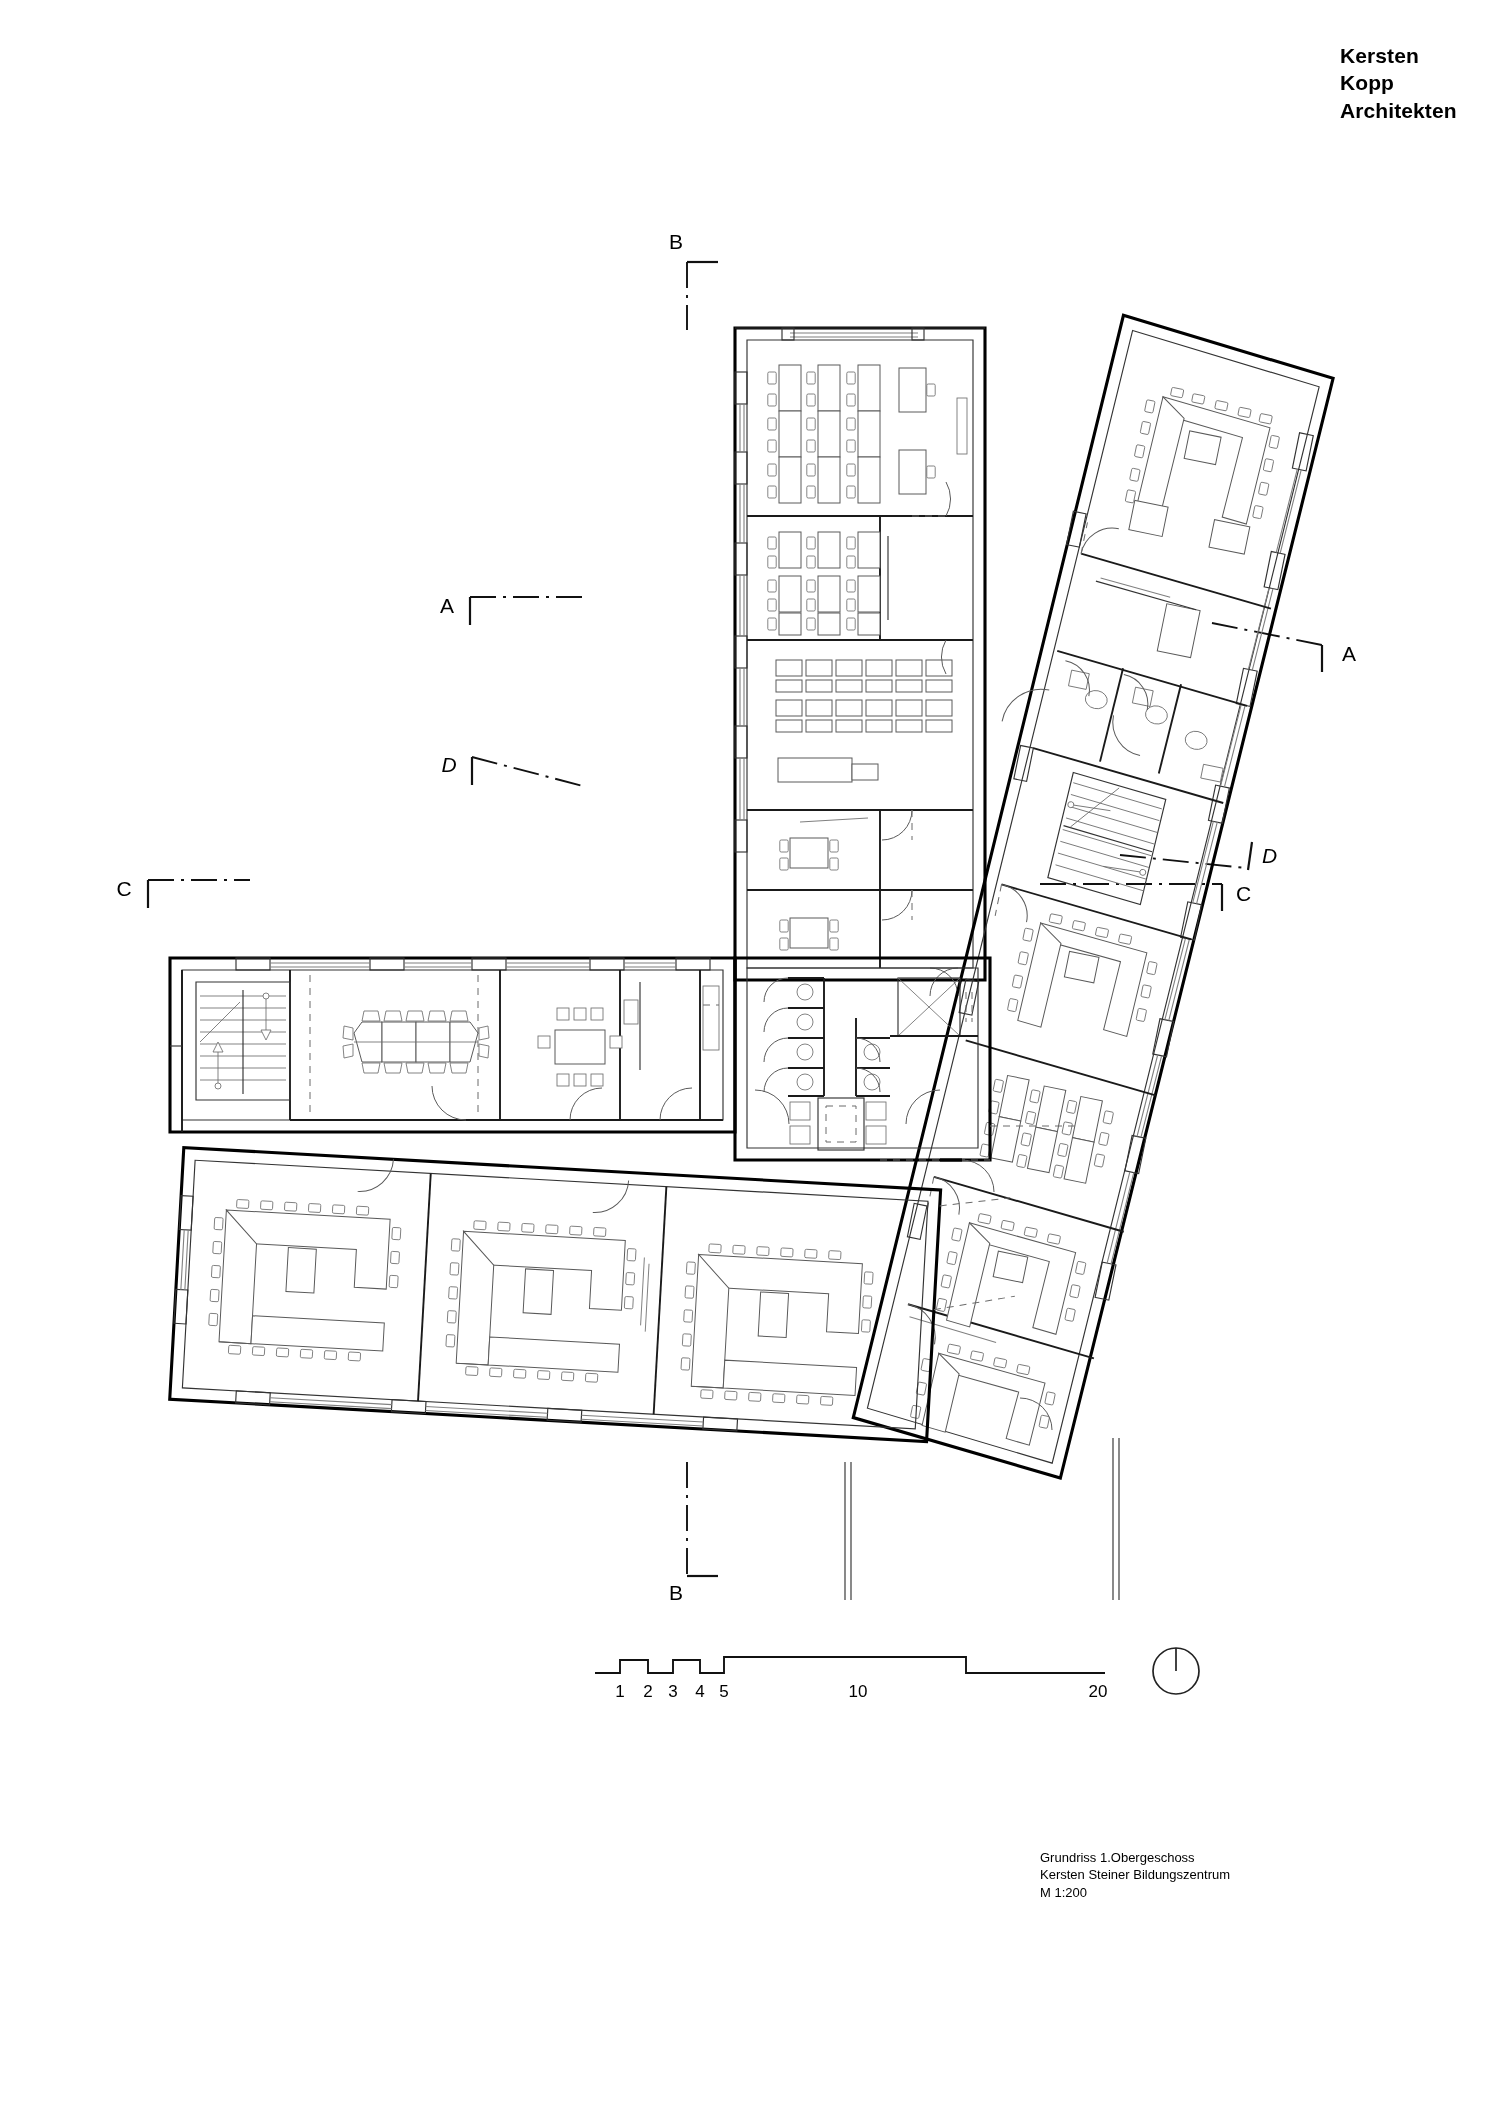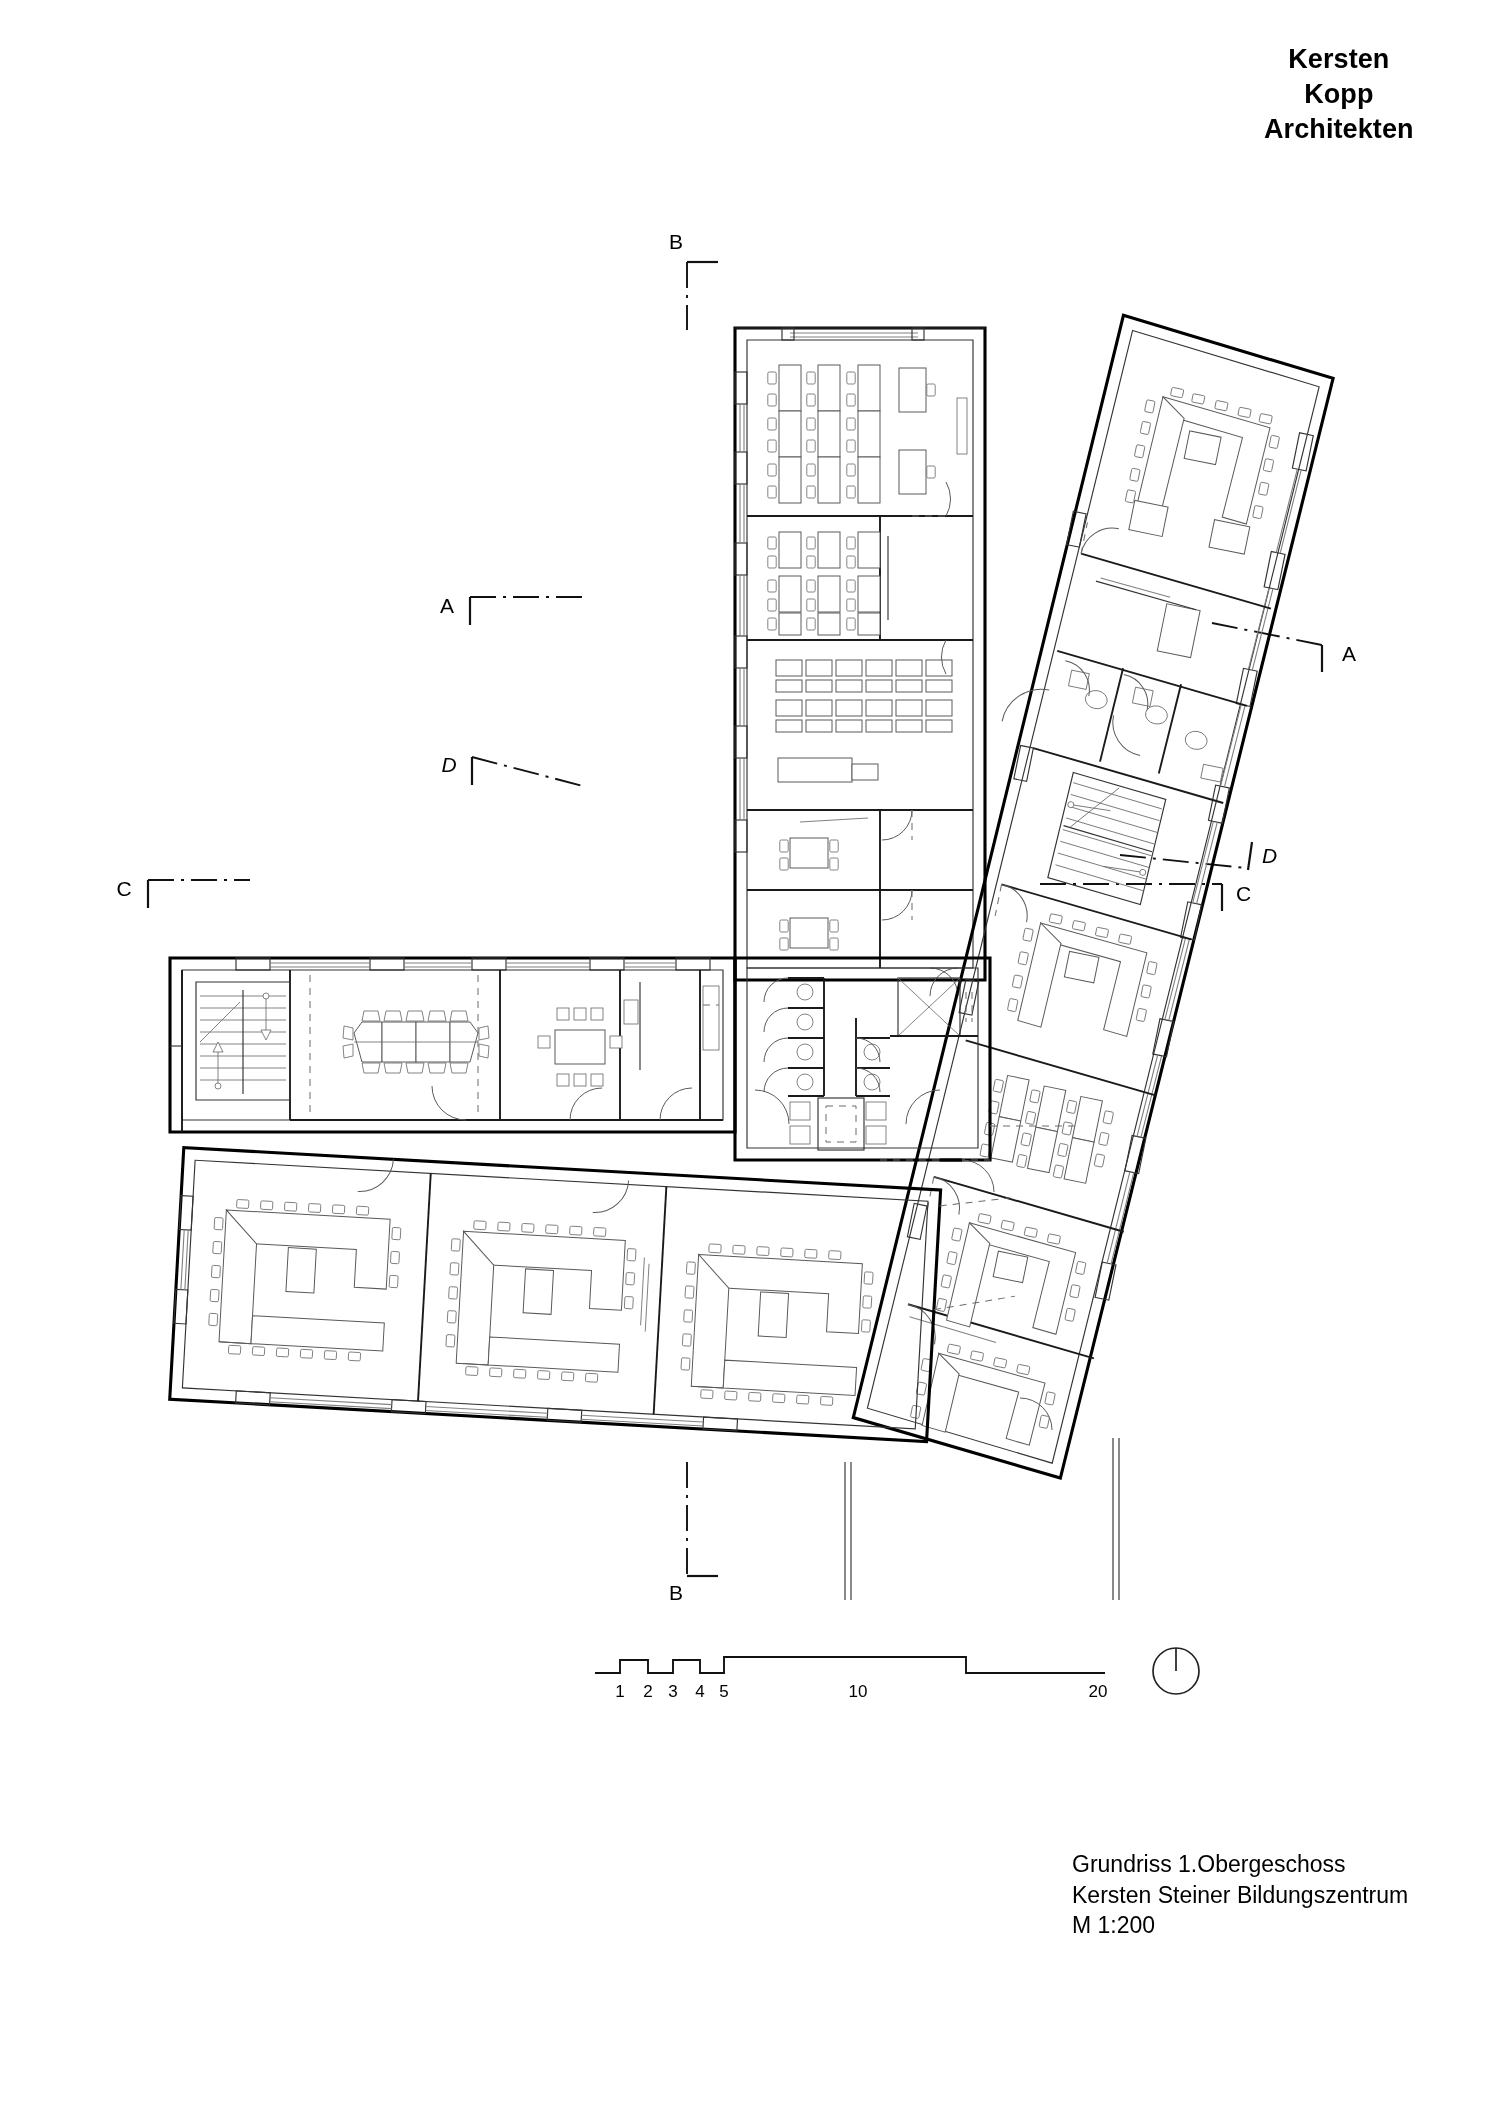--- a/index.html
+++ b/index.html
@@ -2,26 +2,26 @@
 <html><head>
 <meta charset="utf-8">
 <title>Grundriss 1.Obergeschoss</title>
 <style>
   html,body{margin:0;padding:0;background:#ffffff;}
   body{width:1500px;height:2122px;position:relative;overflow:hidden;
        font-family:"Liberation Sans","DejaVu Sans",sans-serif;color:#000;}
   .sheet{position:absolute;inset:0;background:#fff;}
 
   
-  .logo{position:absolute;left:1264px;top:42px;font-size:27px;line-height:1.30;
-        font-weight:bold;letter-spacing:0.1px;text-align:center;}
+  .logo{position:absolute;left:1340px;top:42px;font-size:21px;line-height:1.30;
+        font-weight:bold;letter-spacing:0.1px;}
   .logo div{white-space:nowrap;}
 
   
-  .caption{position:absolute;left:1040px;top:1849px;font-size:23px;line-height:1.33;margin-left:32px;}
+  .caption{position:absolute;left:1040px;top:1849px;font-size:13px;line-height:1.33;}
   .caption div{white-space:nowrap;}
 
   
   #plan{position:absolute;left:0;top:0;width:1500px;height:2122px;}
   svg{display:block;}
 
   
   .wall-heavy{fill:none;stroke:#000;stroke-width:3.1;stroke-linejoin:miter;}
   .wall-med{fill:none;stroke:#1a1a1a;stroke-width:1.9;}
   .wall-thin{fill:none;stroke:#333;stroke-width:1.15;}

